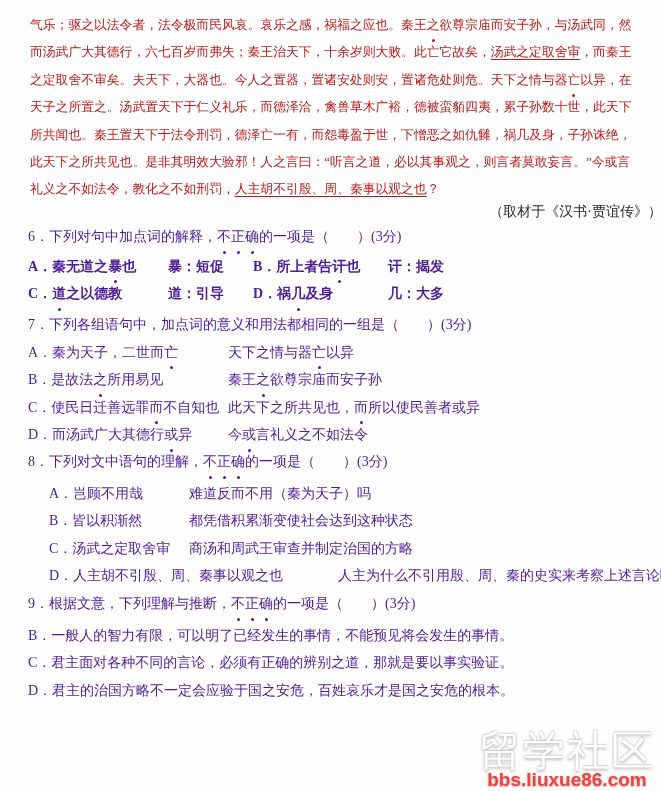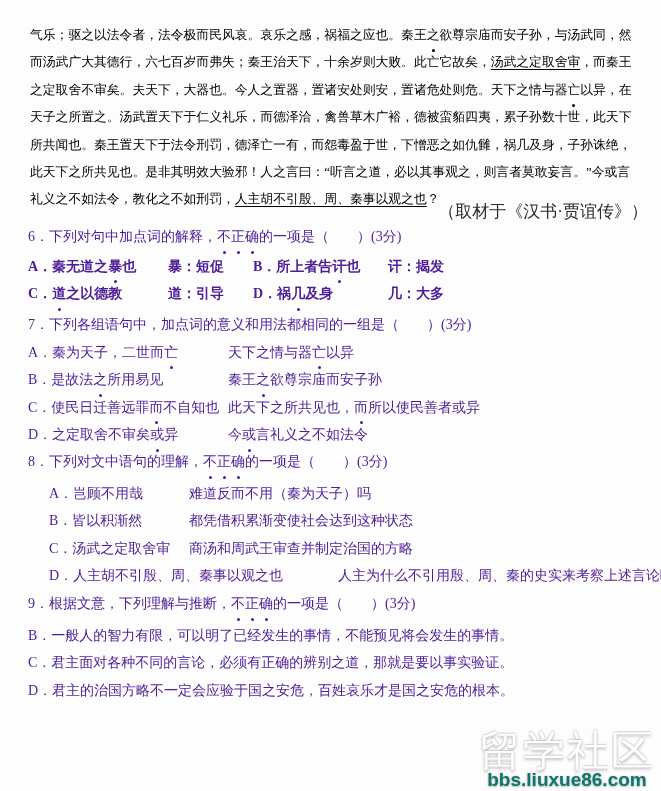--- a/index.html
+++ b/index.html
@@ -2,25 +2,25 @@
 <html><head>
 <meta charset="utf-8">
 <style>
   html,body{margin:0;padding:0;background:#ffffff;}
   .page{
     position:relative;width:661px;height:791px;overflow:hidden;
     background:#fdfdfd;color:#1e1e1e;
     font-family:"Liberation Serif","DejaVu Serif",serif;
   }
   
-  .passage{position:absolute;left:30px;top:22px;width:606px;font-size:12.8px;color:#000000;}
+  .passage{position:absolute;left:30px;top:12px;width:606px;font-size:12.8px;color:#b91c1c;}
   .pline{height:27.4px;line-height:27.4px;white-space:nowrap;}
   .source{
-    position:absolute;left:26px;top:198px;width:622px;text-align:right;
-    font-size:17px;line-height:27.4px;color:#2b2b2b;
+    position:absolute;left:40px;top:198px;width:622px;text-align:right;
+    font-size:14px;line-height:27.4px;color:#2b2b2b;
   }
   
   .question{position:absolute;left:28px;right:8px;font-size:14px;color:#4c1d95;}
   #q6{top:223px;} #q7{top:311px;} #q8{top:448px;} #q9{top:590px;}
   .qheader{line-height:27.5px;white-space:nowrap;}
   #q6 .qheader{margin-bottom:2px;}
   #q8 .qheader,#q9 .qheader{margin-bottom:4px;}
   .row{display:grid;line-height:27.5px;white-space:nowrap;}
   .row4{grid-template-columns:140px 85px 135px auto;font-weight:bold;}
   .row2a{grid-template-columns:200px auto;}
@@ -41,21 +41,21 @@
     position:absolute;right:6px;bottom:0;text-align:center;
     font-family:"Liberation Sans","DejaVu Sans",sans-serif;user-select:none;
   }
   .wm-title{
     font-size:42px;font-weight:normal;letter-spacing:2px;line-height:1.05;
     color:#fefefe;
     text-shadow:0 0 2px #c9c9c9, 0 2px 3px rgba(140,140,140,.55), 0 -1px 1px rgba(170,170,170,.4);
   }
   .wm-url{
     margin-top:-4px;font-size:19px;font-weight:bold;
-    color:#0f766e;
+    color:#ef4444;
     text-shadow:0 0 2px #c9c9c9, 0 1px 2px rgba(140,140,140,.6);
   }
 </style>
 </head>
 <body>
 
 <div class="page">
 
   <div class="passage">
       <div class="pline"><span>气乐；驱之以法令者，法令极而民风哀。哀乐之感，祸福之应也。秦王</span><span class="d">之</span><span>欲尊宗庙而安子孙，与汤武同，然</span></div>
@@ -96,21 +96,21 @@
         </div>
         <div class="row row2a">
           <span class="cell"><span>B．是故法</span><span class="d">之</span><span>所用易见</span></span>
           <span class="cell"><span>秦王</span><span class="d">之</span><span>欲尊宗庙而安子孙</span></span>
         </div>
         <div class="row row2a">
           <span class="cell"><span>C．使民日迁善远罪</span><span class="d">而</span><span>不自知也</span></span>
           <span class="cell"><span>此天下之所共见也，</span><span class="d">而</span><span>所以使民善者或异</span></span>
         </div>
         <div class="row row2a">
-          <span class="cell"><span>D．之定取舍不审矣</span><span class="d">或</span><span>异</span></span>
+          <span class="cell"><span>D．而汤武广大其德行</span><span class="d">或</span><span>异</span></span>
           <span class="cell"><span>今</span><span class="d">或</span><span>言礼义之不如法令</span></span>
         </div>
       </div>
   </section>
 
   <section class="question" id="q8">
     <div class="qheader"><span>8．下列对文中语句的理解，</span><span class="d">不</span><span class="d">正</span><span class="d">确</span><span>的一项是（　　）(3分)</span></div>
     <div>
         <div class="row row2b">
           <span class="cell"><span>A．岂顾不用哉</span></span>

